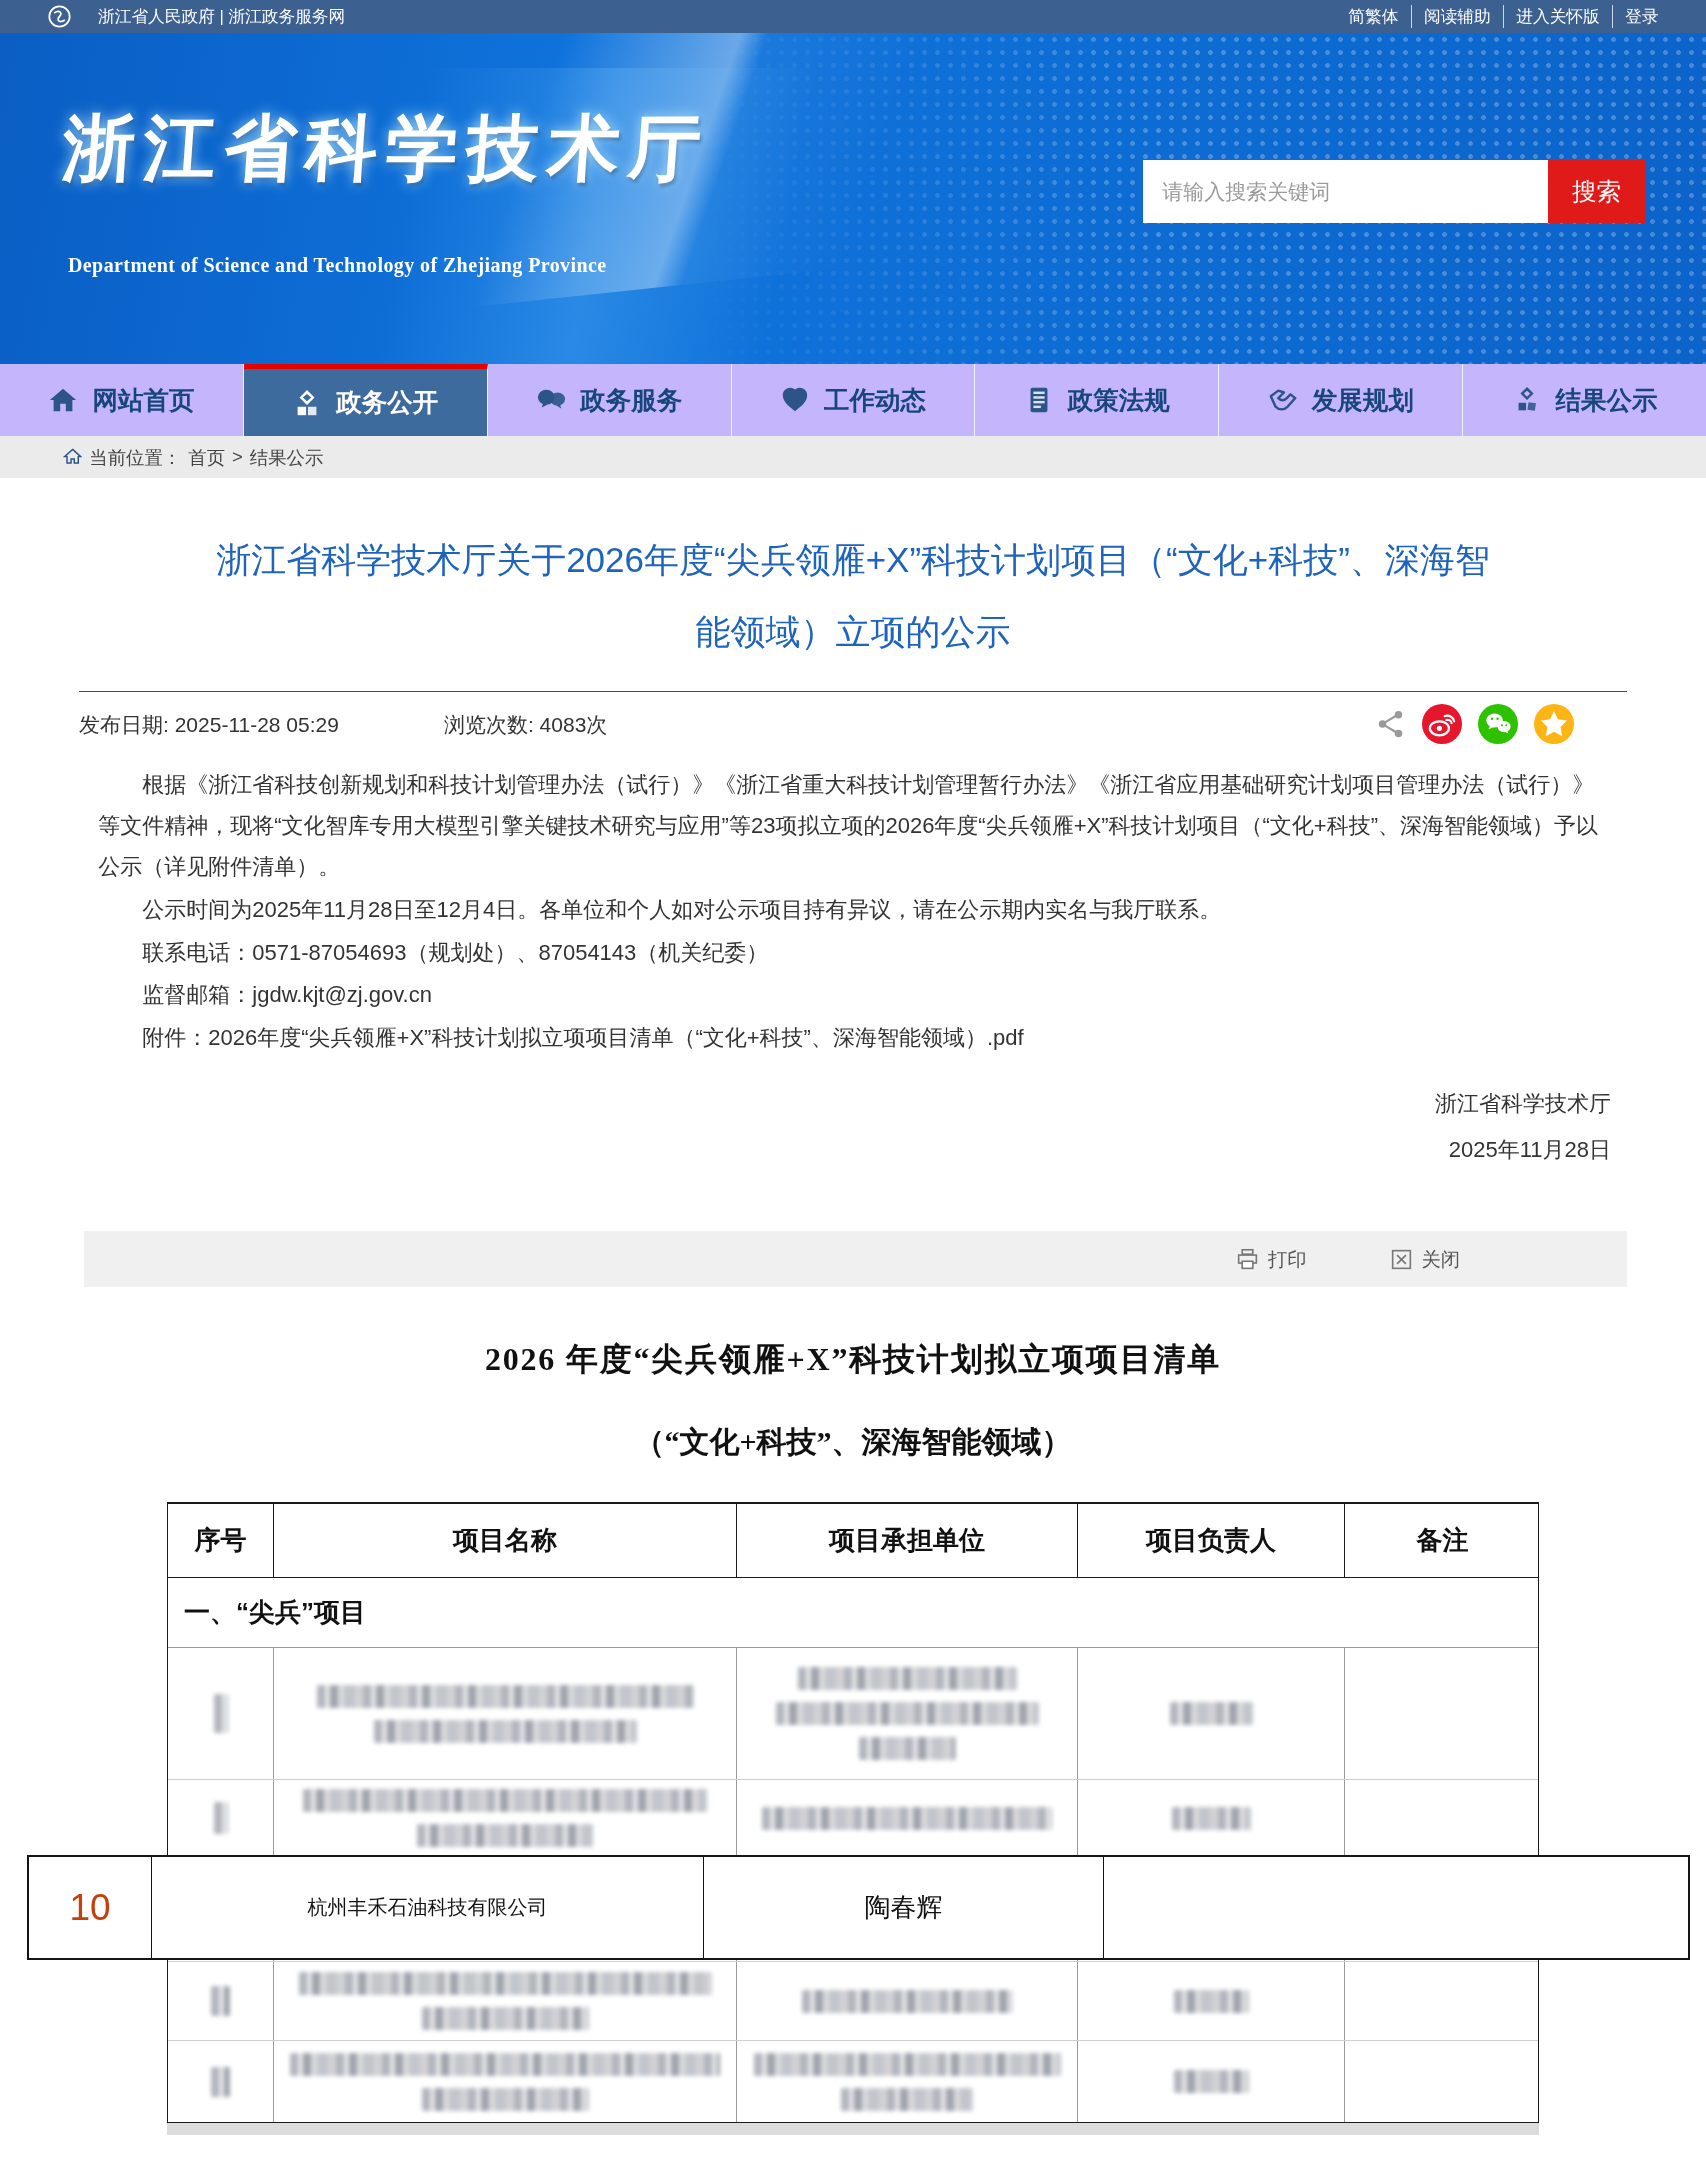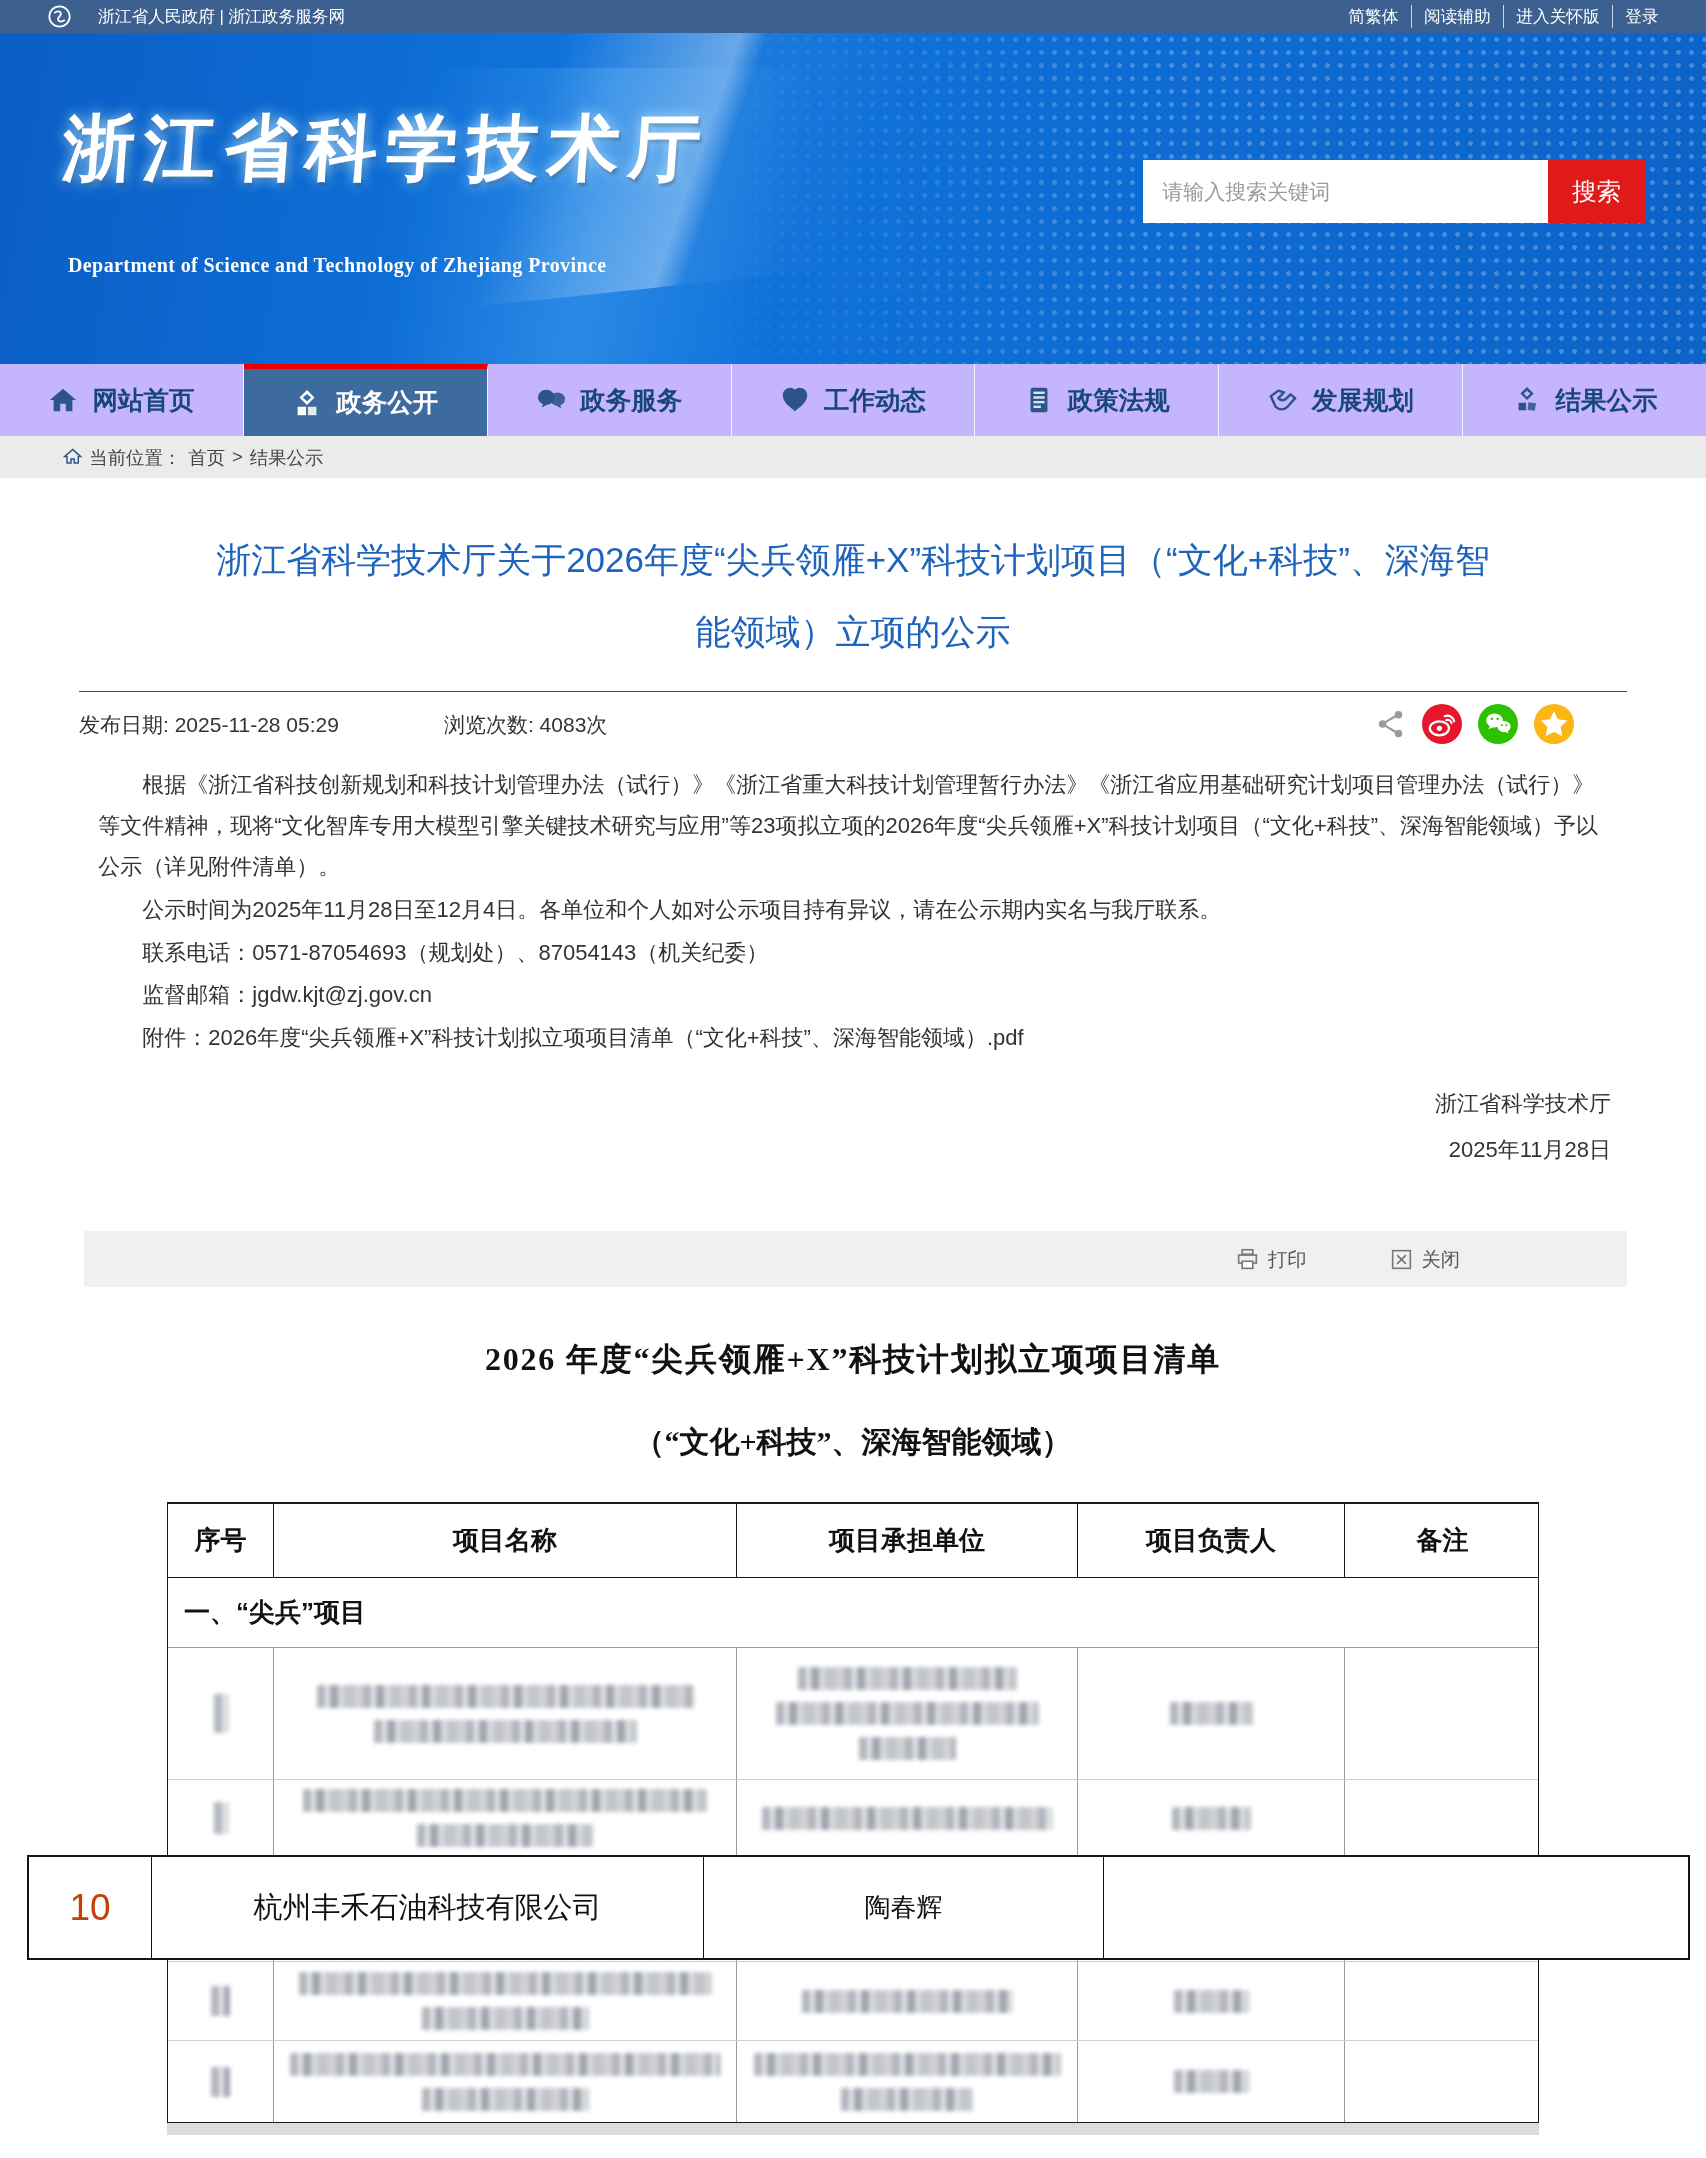--- a/index.html
+++ b/index.html
@@ -82,21 +82,21 @@
   
   .mz { height:23px; border-radius:1.8px; filter:blur(1.9px); opacity:.9;
     background:repeating-linear-gradient(90deg,#a9adb6 0 8px,#e2e3e6 8px 13px,#959aa4 13px 21px,#d6d7da 21px 27px,#bcc0c7 27px 38px,#cdced2 38px 46px); }
 
   
   .hl-row { position:absolute; left:-140px; top:353px; width:1663px; height:105px; background:#fff; border:2.6px solid #151515; display:grid; grid-template-columns:123px 552px 400px 319px 1fr; z-index:5; }
   .hl-row > div { border-right:1.8px solid #151515; display:flex; align-items:center; justify-content:center; }
   .hl-row > div:last-child { border-right:none; }
   .hl-no { font-family:"Liberation Sans","DejaVu Sans",sans-serif; font-size:37px; color:#c2410c; }
   .hl-name { justify-content:flex-start !important; padding:0 12.3px 0 16px; font-size:25.5px; line-height:47px; color:#111; }
-  .hl-org { font-size:29px; line-height:47px; color:#111; text-align:center; padding:5px 26px; }
+  .hl-org { font-size:20px; line-height:47px; color:#111; text-align:center; padding:5px 26px; }
   .hl-leader { font-size:26px; color:#111; }
 </style>
 </head>
 <body>
 
 <div class="page">
 
   <div class="topbar">
     <div class="topbar-left">
       <svg class="topbar-logo" viewBox="0 0 26 26">

